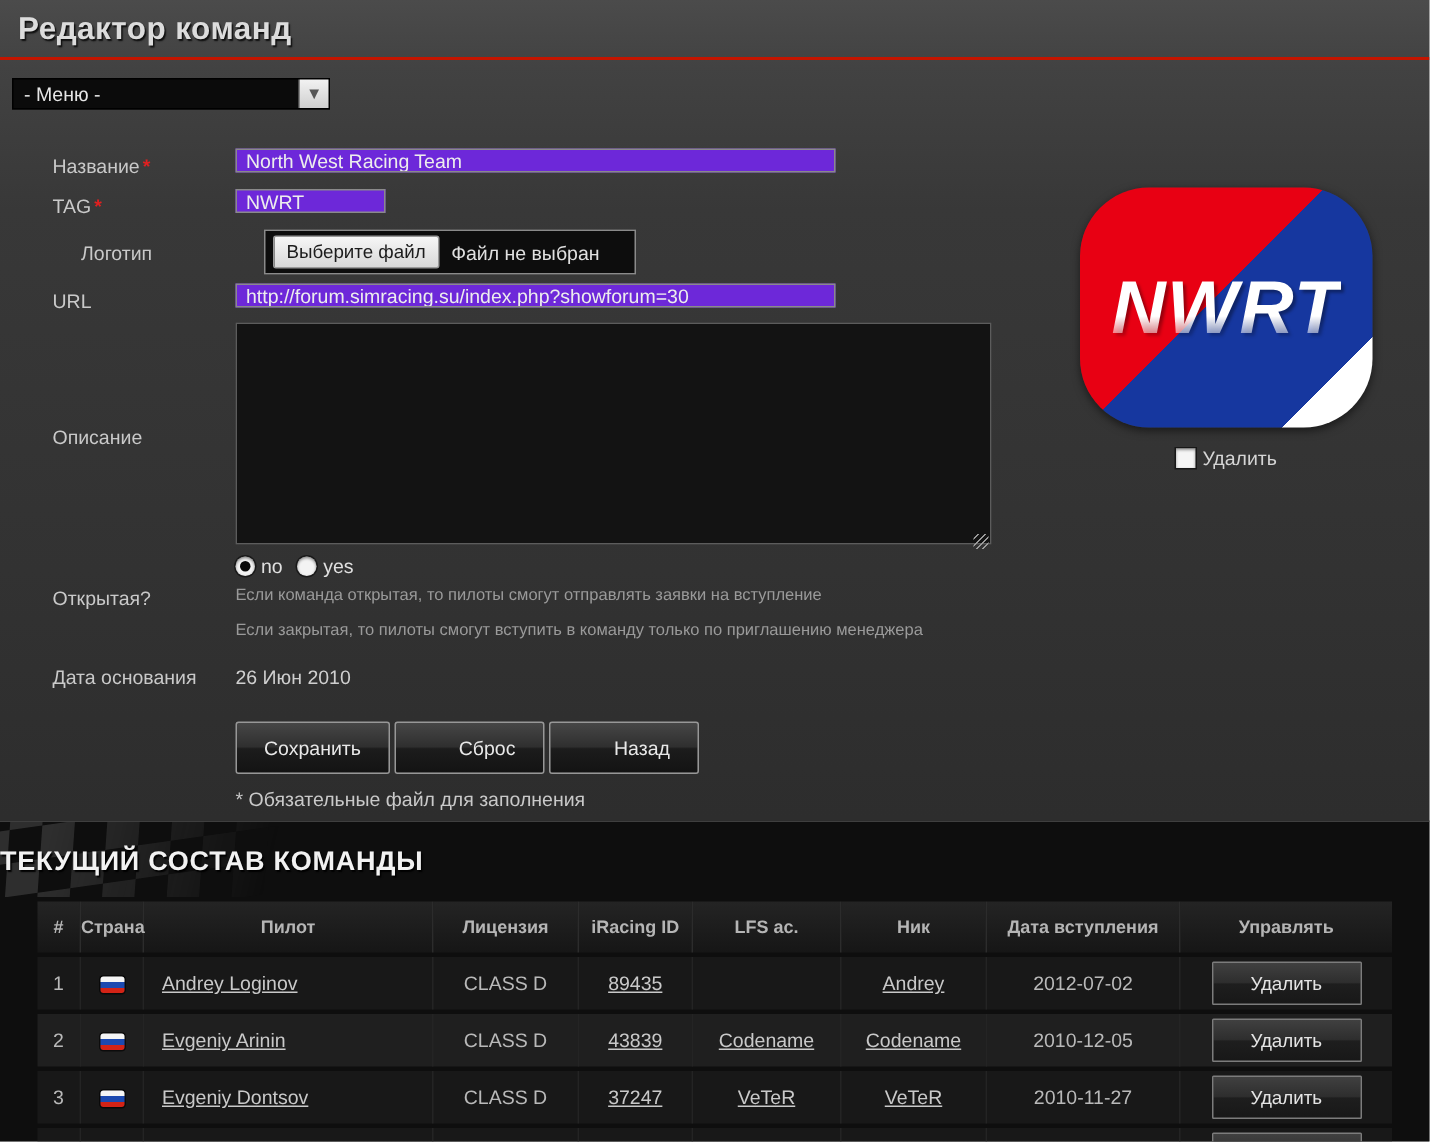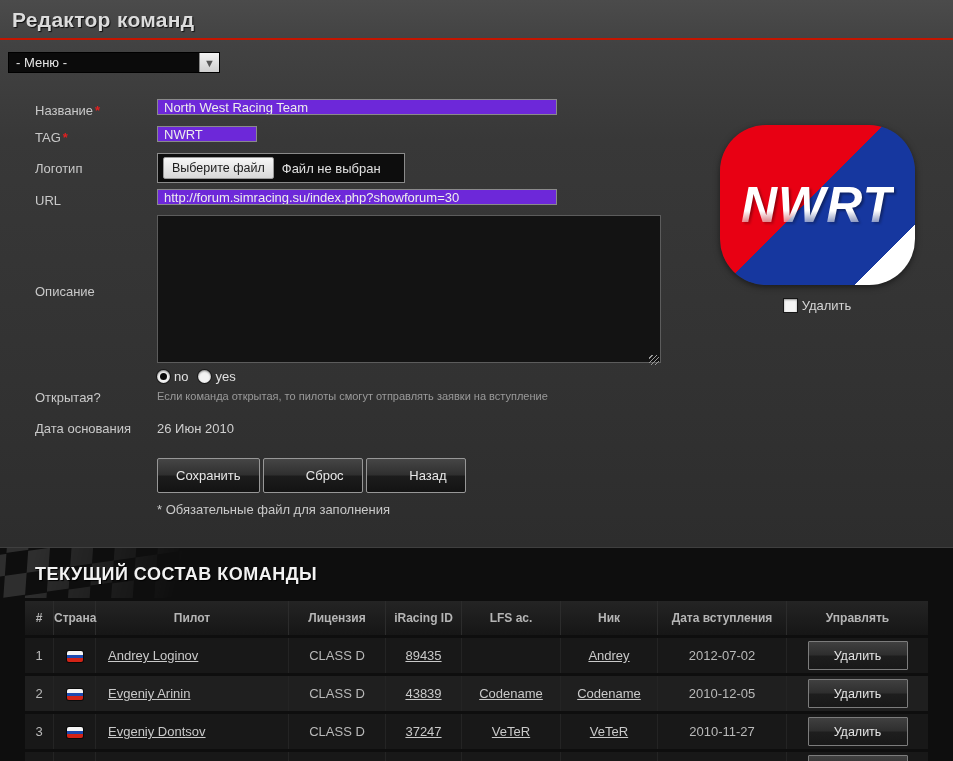--- a/index.html
+++ b/index.html
@@ -85,21 +85,21 @@
       margin-right:5px; cursor:pointer; flex:none; }
 
   
   .roster { position:absolute; left:0; top:547px; width:953px; height:214px; background:#0e0e0e; border-top:1px solid #3f3f3f; overflow:hidden; }
   .roster-title { position:relative; height:50px; overflow:hidden; }
   .roster-title::before { content:""; position:absolute; left:-20px; top:-30px; width:250px; height:140px;
       background-image:conic-gradient(#6a6a6a 25%, transparent 0 50%, #6a6a6a 0 75%, transparent 0);
       background-size:44px 44px; transform:rotate(-8deg) skewX(-12deg); opacity:.35;
       -webkit-mask-image:linear-gradient(100deg,#000 20%,transparent 78%);
       mask-image:linear-gradient(100deg,#000 20%,transparent 78%); }
-  .roster-title span { position:relative; display:block; padding-left:35px; line-height:52px;
+  .roster-title span { position:relative; display:block; line-height:52px;
       font-size:18px; font-weight:bold; color:#f2f2f2; letter-spacing:.5px; text-shadow:1px 1px 1px #000; }
 
   table.roster-tbl { border-collapse:separate; border-spacing:0 3px; margin-left:25px; width:903px; table-layout:fixed; }
   .roster-tbl th {
     height:34px; background:linear-gradient(to bottom,#242424,#161616); color:#b5b5b5;
     font-size:12px; font-weight:bold; text-align:center; border-left:1px solid #2c2c2c;
   }
   .roster-tbl th:first-child { border-left:none; }
   .roster-tbl td { height:35px; background:#181818; font-size:13px; color:#b9b9b9; text-align:center; border-left:1px solid #242424; }
   .roster-tbl td:first-child { border-left:none; }
@@ -135,21 +135,21 @@
   <div class="frow">
     <div class="flabel"><span>Название</span><span class="req">*</span></div>
     <input class="txt w400" type="text" value="North West Racing Team" style="">
   </div>
 
   <div class="frow">
     <div class="flabel"><span>TAG</span><span class="req">*</span></div>
     <input class="txt w100" type="text" value="NWRT" style="">
   </div>
 
-  <div class="frow" style="margin-bottom:6px;">
+  <div class="frow" style="margin-bottom:6px;margin-left:19px;">
     <div class="flabel" style="padding-top:8px;"><span>Логотип</span></div>
     <div class="filebox">
       <button class="filebtn">Выберите файл</button>
       <span class="filestatus">Файл не выбран</span>
     </div>
   </div>
 
   <div class="frow" style="margin-bottom:7px;">
     <div class="flabel"><span>URL</span></div>
     <input class="txt w400" type="text" value="http://forum.simracing.su/index.php?showforum=30" style="">
@@ -165,20 +165,21 @@
   <div class="frow" style="margin-bottom:0;">
     <div class="flabel" style="padding-top:21px;"><span>Открытая?</span></div>
     <div class="open-block">
       <div class="radio-line">
         <div class="radio sel"></div>
         <span>no</span>
         <div class="radio opt2"></div>
         <span>yes</span>
       </div>
       <div class="help">Если команда открытая, то пилоты смогут отправлять заявки на вступление</div>
+      <div class="help">Если закрытая, то пилоты смогут вступить в команду только по приглашению менеджера</div>
     </div>
   </div>
 
   <div class="frow founded-row">
     <div class="flabel"><span>Дата основания</span></div>
     <div class="founded-val">26 Июн 2010</div>
   </div>
 
   <div class="btn-row">
     <button class="btn">Сохранить</button>

